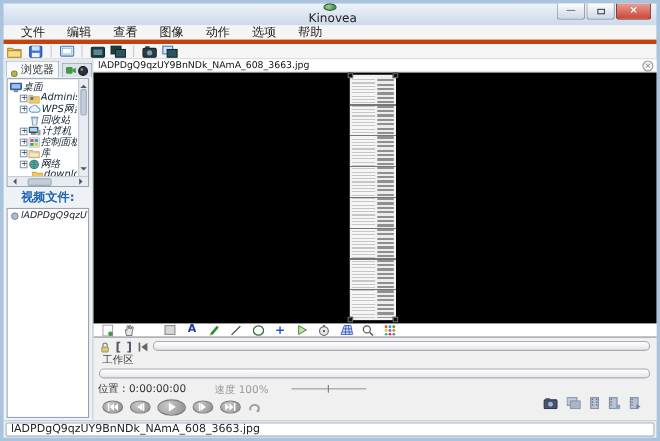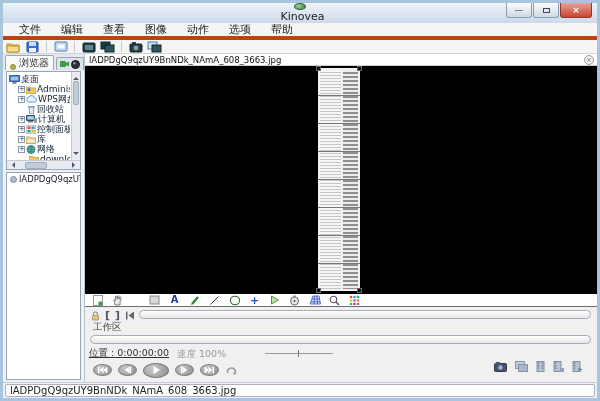--- a/index.html
+++ b/index.html
@@ -33,21 +33,21 @@
   .sb-tab{display:flex;align-items:flex-end;background:#f8f9fb;border:1px solid #9aa7b5;border-bottom:none;border-radius:2px 2px 0 0;height:15px;padding:0 4px;font-size:10px;color:#333;}
   .sb-tab .dot{width:6px;height:6px;border-radius:50%;background:#b9b94a;border:1px solid #8a8a30;margin-right:3px;}
   .sb-tab2{display:flex;align-items:center;gap:2px;background:#dde3ea;border:1px solid #9aa7b5;border-bottom:none;border-radius:2px 2px 0 0;height:13px;padding:0 3px;margin-left:2px;}
   .sb-label{height:17px;text-align:center;font-size:11px;font-weight:bold;color:#1c64b0;line-height:18px;}
   .panel{margin:1px 3px;background:#fff;border:1px solid #98a4b4;position:relative;overflow:hidden;}
   .tree-panel{height:99px;}
   .files-panel{flex:1;margin-bottom:2px;}
   .tree-row{display:flex;align-items:center;height:10px;font-size:9px;color:#123;white-space:nowrap;}
   .expander{width:7px;height:7px;border:1px solid #8899aa;background:#fff;font-size:7px;line-height:5px;text-align:center;color:#335;margin-right:1px;flex:none;}
   .ticon{flex:none;margin-right:1px;}
-  .tlabel{overflow:hidden;white-space:nowrap;}
+  .tlabel{overflow:hidden;white-space:nowrap;font-style:italic;}
   .vscroll{position:absolute;right:0;top:0;bottom:9px;width:9px;background:#e8ecf0;border-left:1px solid #c5ccd4;}
   .vscroll .thumb{position:absolute;left:1px;right:1px;top:9px;height:24px;background:#c3cdd8;border:1px solid #9fadbc;border-radius:2px;}
   .hscroll{position:absolute;left:0;right:0;bottom:0;height:9px;background:#e8ecf0;border-top:1px solid #c5ccd4;display:flex;align-items:center;}
   .hthumb{width:22px;height:7px;background:#c3cdd8;border:1px solid #9fadbc;border-radius:2px;margin-left:10px;}
   .arr{width:0;height:0;border:3px solid transparent;}
   .arr.up{border-bottom-color:#556;position:absolute;top:2px;left:1px;}
   .arr.down{border-top-color:#556;position:absolute;bottom:2px;left:1px;}
   .arr.left{border-right-color:#556;margin-left:2px;}
   .arr.right{border-left-color:#556;margin-left:auto;margin-right:2px;}
   .file-row{display:flex;align-items:center;height:12px;font-size:8.5px;color:#223;padding-left:2px;white-space:nowrap;overflow:hidden;}
@@ -273,20 +273,21 @@
           <span class="thumb"></span>
           <span class="arr down"></span>
         </div>
         <div class="hscroll">
           <span class="arr left"></span>
           <span class="hthumb"></span>
           <span class="arr right"></span>
         </div>
       </div>
 
+      <div class="sb-label">视频文件:</div>
 
       <div class="panel files-panel">
         <div class="file-row">
           <svg class="ticon" width="9" height="9" viewBox="0 0 9 9">
               <circle cx="4.5" cy="4.5" r="3" fill="#aebcd0" stroke="#6e7f96" stroke-width="0.8"></circle>
             </svg>
           <span class="tlabel">lADPDgQ9qzUY9BnNDk_NAmA_608_3663.jpg</span>
         </div>
       </div>
     </div>
@@ -395,22 +396,22 @@
               <rect x="1" y="0.5" width="1.5" height="8" fill="#666"></rect>
               <polygon points="9,0.5 3.5,4.5 9,8.5" fill="#666"></polygon>
             </svg>
         </div>
         <div class="slider sliderA"></div>
 
         <span class="lblB" style="left:8px;">工作区</span>
 
         <div class="slider sliderC"></div>
 
-        <span class="lblD" style="left:4px;text-decoration:underline;">位置 : 0:00:00:00</span>
-        <span class="lblD lbl-speed" style="left:92px; top:41px;">速度 100%</span>
+        <span class="lblD" style="left:4px;">位置 : 0:00:00:00</span>
+        <span class="lblD lbl-speed" style="left:110px; top:41px;">速度 100%</span>
         <div class="mini-slider" style="left:180px;top:46px;">
           <span class="mini-tick"></span>
         </div>
 
         <div class="playrow">
           <span class="pill sm">
             <svg width="11" height="8" viewBox="0 0 11 8">
                 <rect x="1" y="0.5" width="1.4" height="7" fill="#fff"></rect>
                 <polygon points="6.5,0.5 2.8,4 6.5,7.5" fill="#fff"></polygon>
                 <polygon points="10.3,0.5 6.6,4 10.3,7.5" fill="#fff"></polygon>

